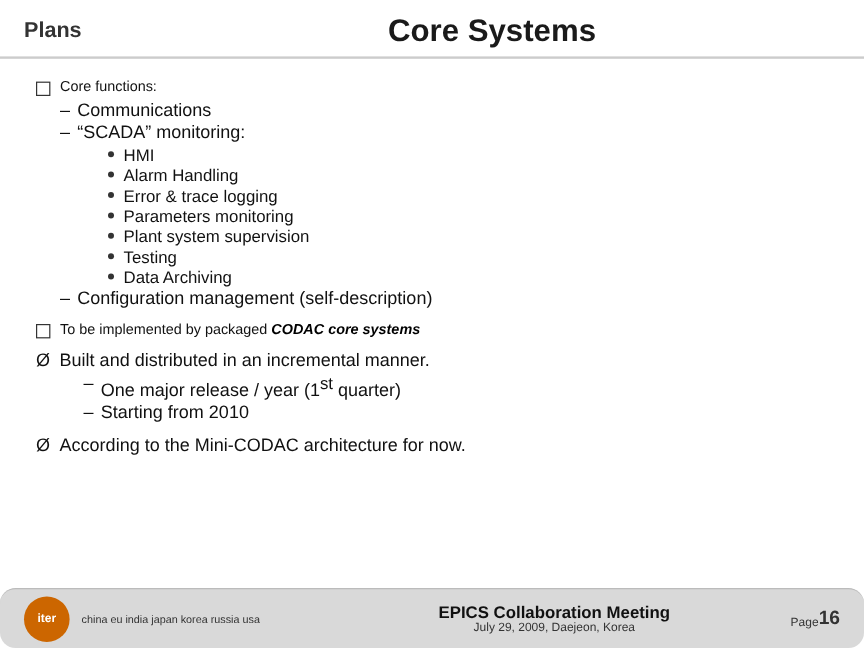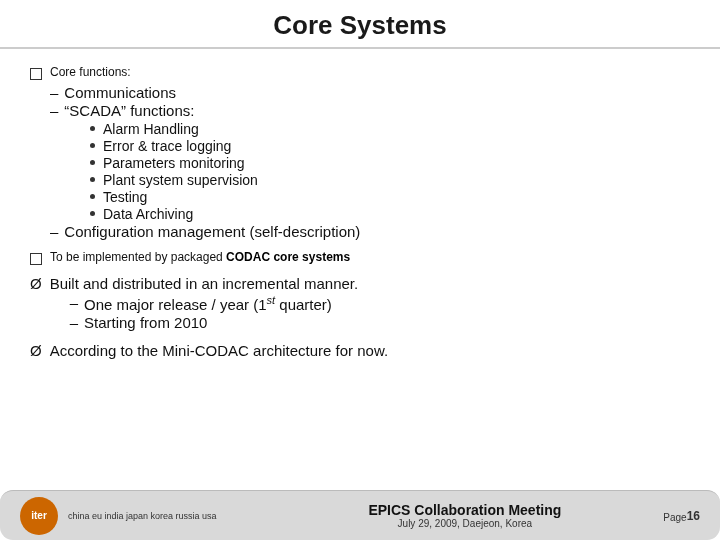--- a/index.html
+++ b/index.html
@@ -105,20 +105,21 @@
       height: 5px;
       background: #333;
       border-radius: 50%;
       margin-right: 8px;
       margin-top: 5px;
       flex-shrink: 0;
     }
 
     
     .codac-text {
+      font-style: italic;
       font-weight: bold;
       color: #000;
     }
 
     
     .omega-section {
       margin-top: 10px;
     }
 
     .omega-item {
@@ -193,57 +194,61 @@
       display: flex;
       flex-direction: row;
       align-items: flex-end;
     }
 
     .page-label {
       font-size: 10px;
     }
 
     .page-num {
-      font-size: 12px;
+      font-size: 16px;
       font-weight: bold;
     }
 
     sup {
-      font-size: 11px;
+      font-size: 14px;
       vertical-align: super;
-      font-style: italic;
     }
   </style>
 </head>
 <body>
 
 <div class="header">
+  <div class="header-left">Plans</div>
   <div class="header-title">Core Systems</div>
 </div>
 
 <div class="content">
 
   <div class="section-item">
     <div class="section-header">
       <div class="square-bullet"></div>
       <span class="section-label">Core functions:</span>
     </div>
     <div class="sub-list">
 
       <div class="sub-item">
         <span class="dash">–</span>
         <span>Communications</span>
       </div>
 
       <div class="sub-item">
         <span class="dash">–</span>
-        <span>“SCADA” functions:</span>
+        <span>“SCADA” monitoring:</span>
       </div>
 
       <div class="bullet-list">
+        <div class="bullet-item">
+          <div class="dot"></div>
+          <span>HMI</span>
+        </div>
         <div class="bullet-item">
           <div class="dot"></div>
           <span>Alarm Handling</span>
         </div>
         <div class="bullet-item">
           <div class="dot"></div>
           <span>Error &amp; trace logging</span>
         </div>
         <div class="bullet-item">
           <div class="dot"></div>

